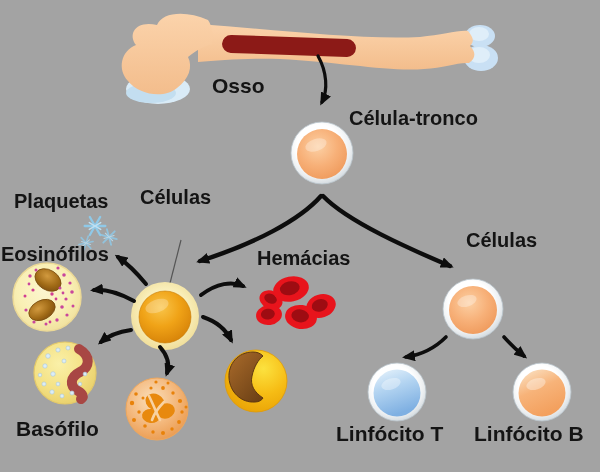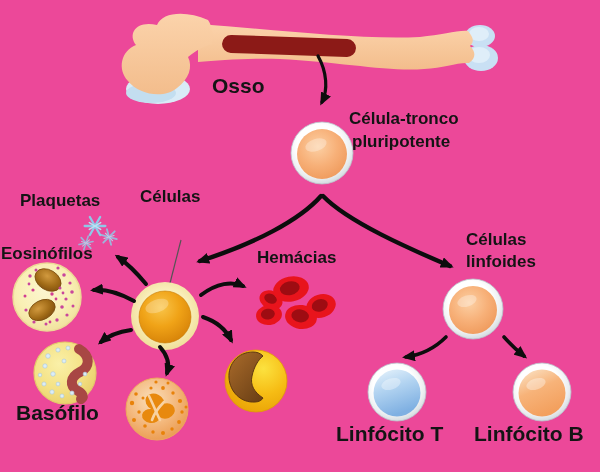--- a/index.html
+++ b/index.html
@@ -1,22 +1,22 @@
 <!DOCTYPE html>
 <html style="--label-text: #141414; --arrow-black: #0d0d0d; --bone-fill: #f8c99e; --bone-marrow: #8c1a17; --cartilage-blue: #cfe4f5; --stem-cell-orange: #f5a96c; --cell-rim-silver: #c9d2d8; --myeloid-amber: #ee9d12; --myeloid-halo: #faf0bd; --eosinophil-body: #f9efb4; --eosinophil-granules: #c9469c; --eosinophil-nucleus: #a06a16; --basophil-body: #f4e184; --basophil-nucleus: #a84744; --platelet-blue: #8fc9e8; --neutrophil-body: #f4b97e; --neutrophil-nucleus: #e8890e; --monocyte-body: #f6bc14; --monocyte-nucleus: #8a5a20; --rbc-red: #e8141c; --rbc-dark: #9e0c12; --t-cell-blue: #9cc6ec; --b-cell-orange: #f7b379;"><head>
 <meta charset="utf-8">
 <style>
   html,body{margin:0;padding:0;background:#ffffff;}
   .canvas{
-    position:relative;width:600px;height:472px;background:#ec4899;
+    position:relative;width:600px;height:472px;background:#a3a3a3;
     font-family:"Liberation Sans",sans-serif;overflow:hidden;
   }
   .art{position:absolute;left:0;top:0;}
   .lbl{
-    position:absolute;font-weight:bold;font-size:17px;line-height:22px;
+    position:absolute;font-weight:bold;font-size:20px;line-height:22px;
     color:var(--label-text,#141414);white-space:nowrap;letter-spacing:0px;
   }
   .lbl.big{font-size:21px;}
   .lbl .l2{margin-left:3px;}
 </style>
 </head>
 <body>
 
 <div class="canvas">
 
@@ -298,39 +298,37 @@
       <circle cx="542" cy="392" r="29" fill="url(#rimGrad)" stroke="#b9c4cb" stroke-width="0.8"></circle>
       <circle cx="542" cy="393" r="23.5" fill="url(#bOrangeGrad)"></circle>
       <ellipse cx="536" cy="384" rx="10" ry="5.5" fill="#ffffff" opacity="0.35" transform="rotate(-18 536 384)"></ellipse>
     </g>
   </svg>
 
   <div class="lbl big" style="left:212px;top:75px">Osso</div>
 
   <div class="lbl" style="left:349px;top:107px;line-height:23px">
     <div>Célula-tronco</div>
-    <div class="l2">pluripotente</div>
   </div>
 
-  <div class="lbl" style="left:20px;top:190px">Plaquetas</div>
+  <div class="lbl" style="left:14px;top:190px">Plaquetas</div>
 
   <div class="lbl" style="left:140px;top:186px">
     <div>Células</div>
   </div>
 
   <div class="lbl" style="left:1px;top:243px">Eosinófilos</div>
 
   <div class="lbl" style="left:257px;top:247px">Hemácias</div>
 
   <div class="lbl" style="left:466px;top:229px">
     <div>Células</div>
-    <div>linfoides</div>
   </div>
 
-  <div class="lbl big" style="left:16px;top:402px">Basófilo</div>
+  <div class="lbl big" style="left:16px;top:418px">Basófilo</div>
 
 
 
   <div class="lbl big" style="left:474px;top:423px">Linfócito B</div>
 
   <div class="lbl big" style="left:336px;top:423px">Linfócito T</div>
 
 </div>
 
 </body></html>

